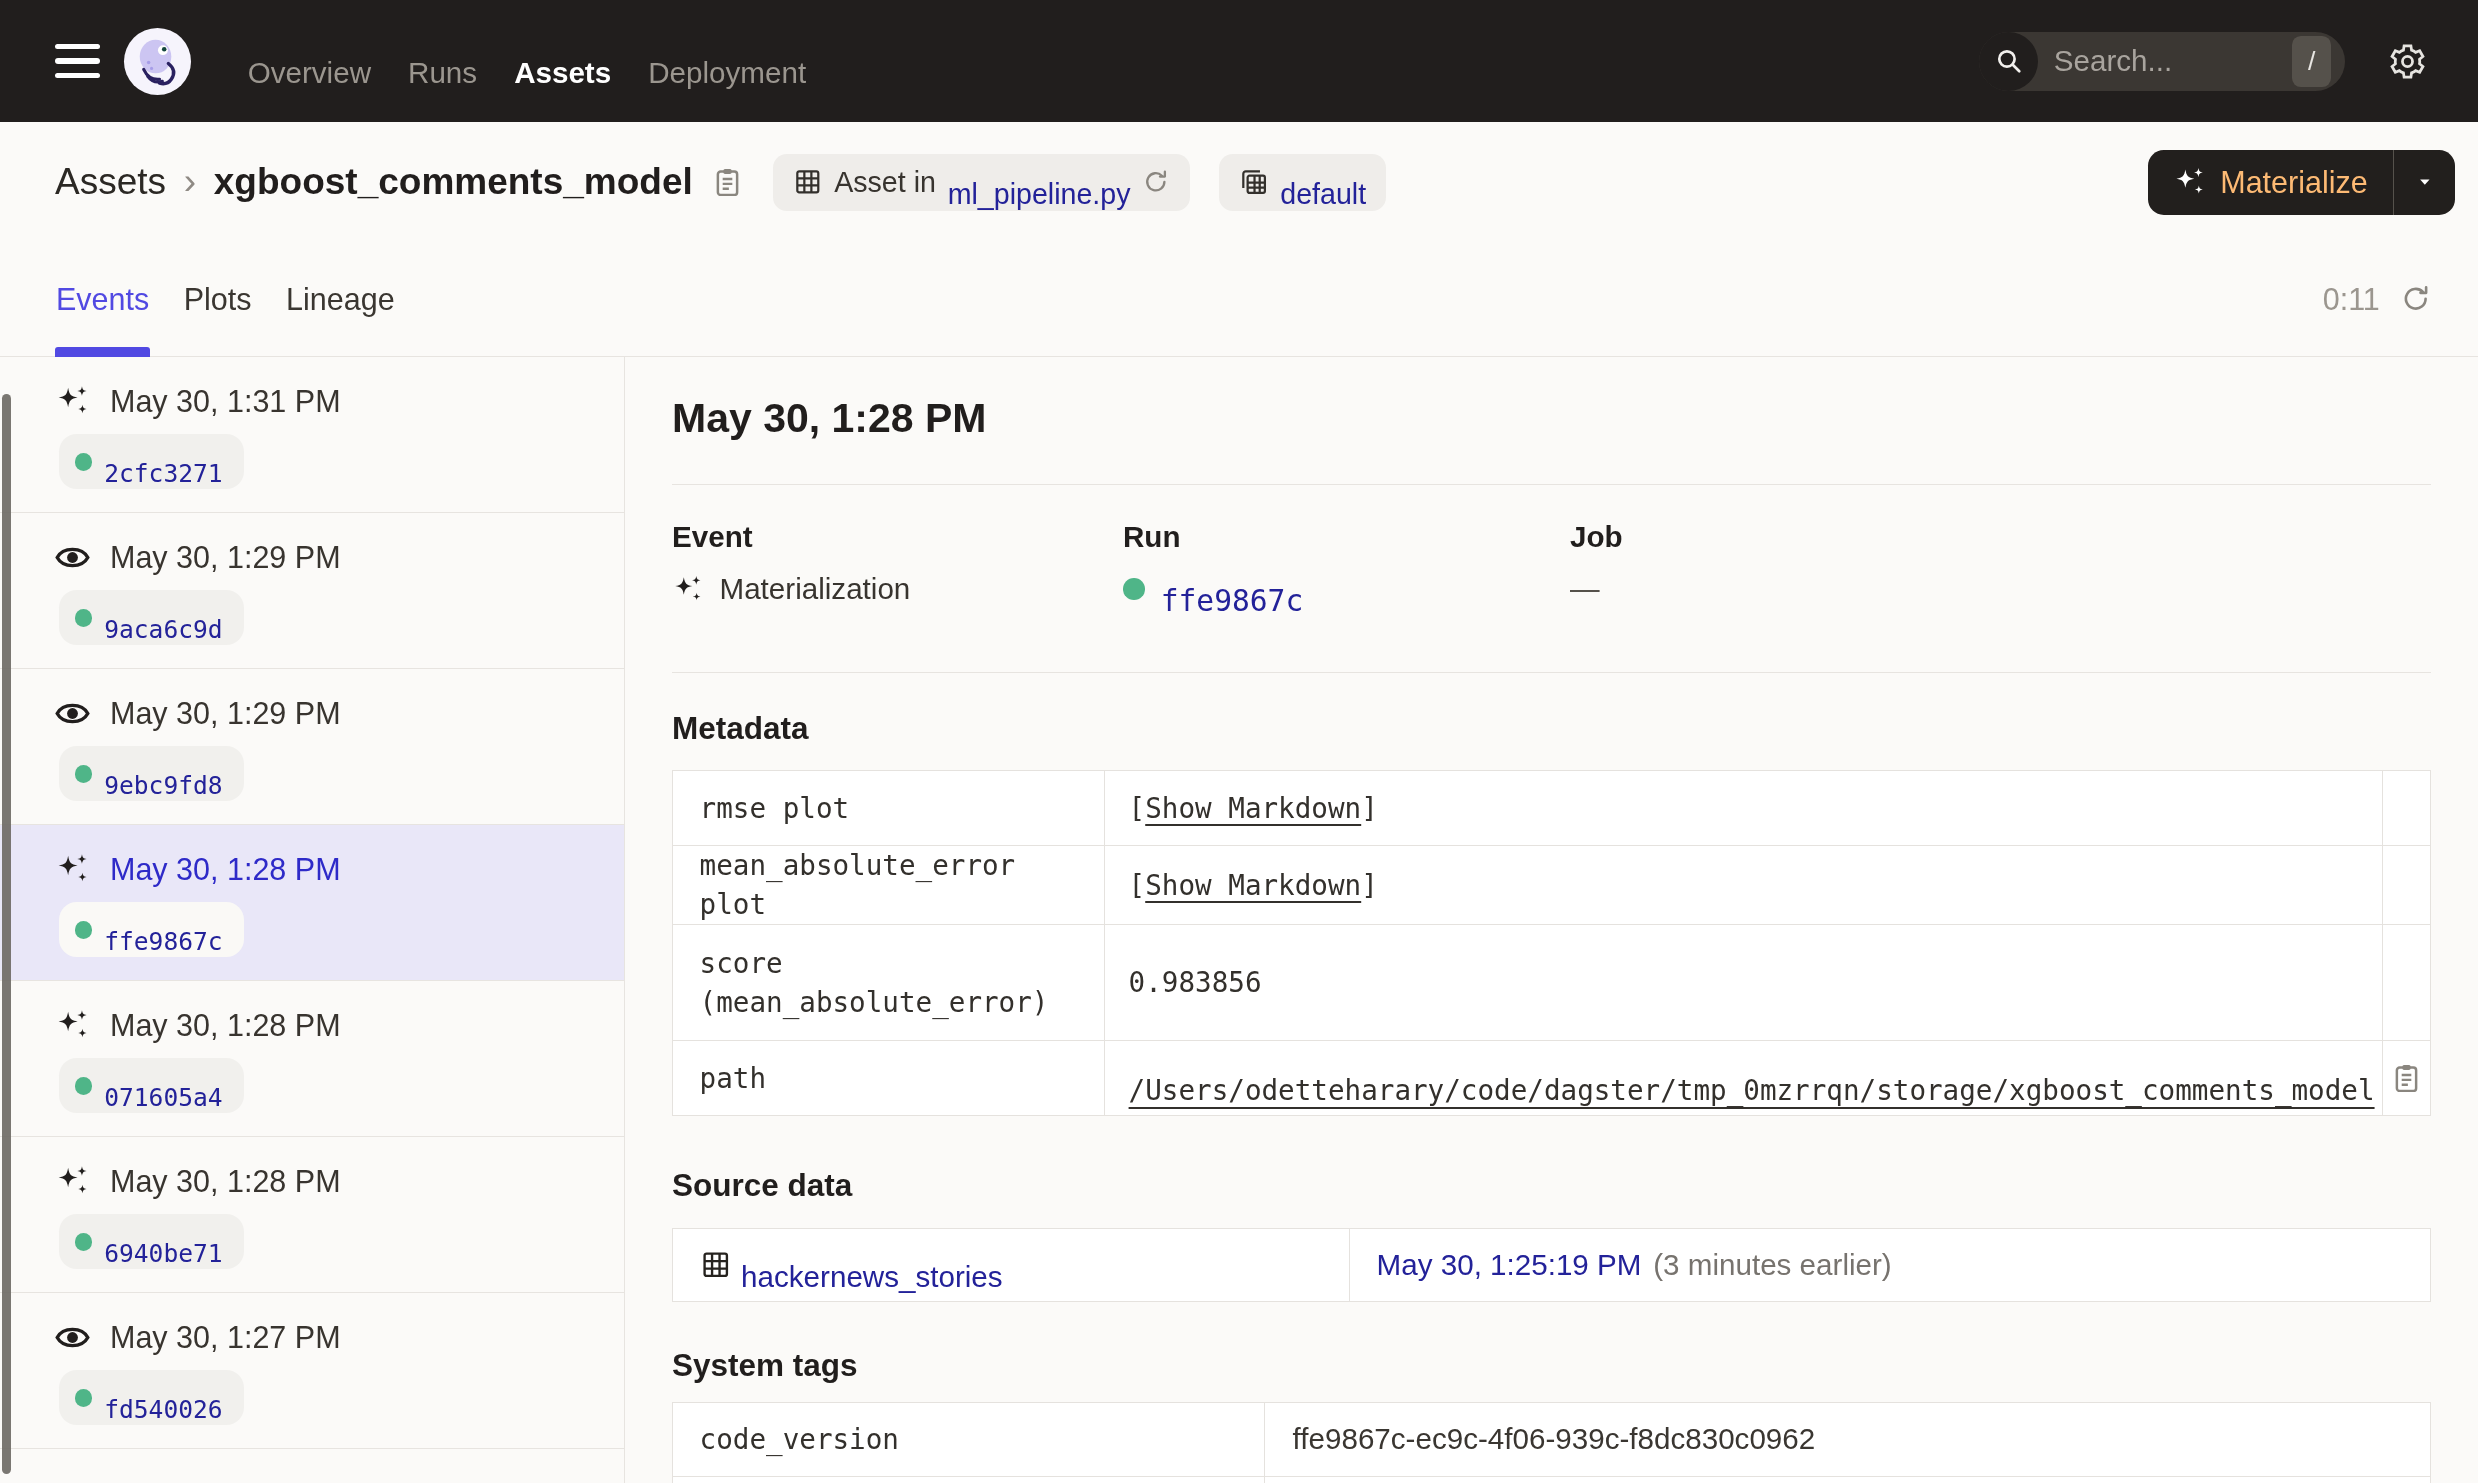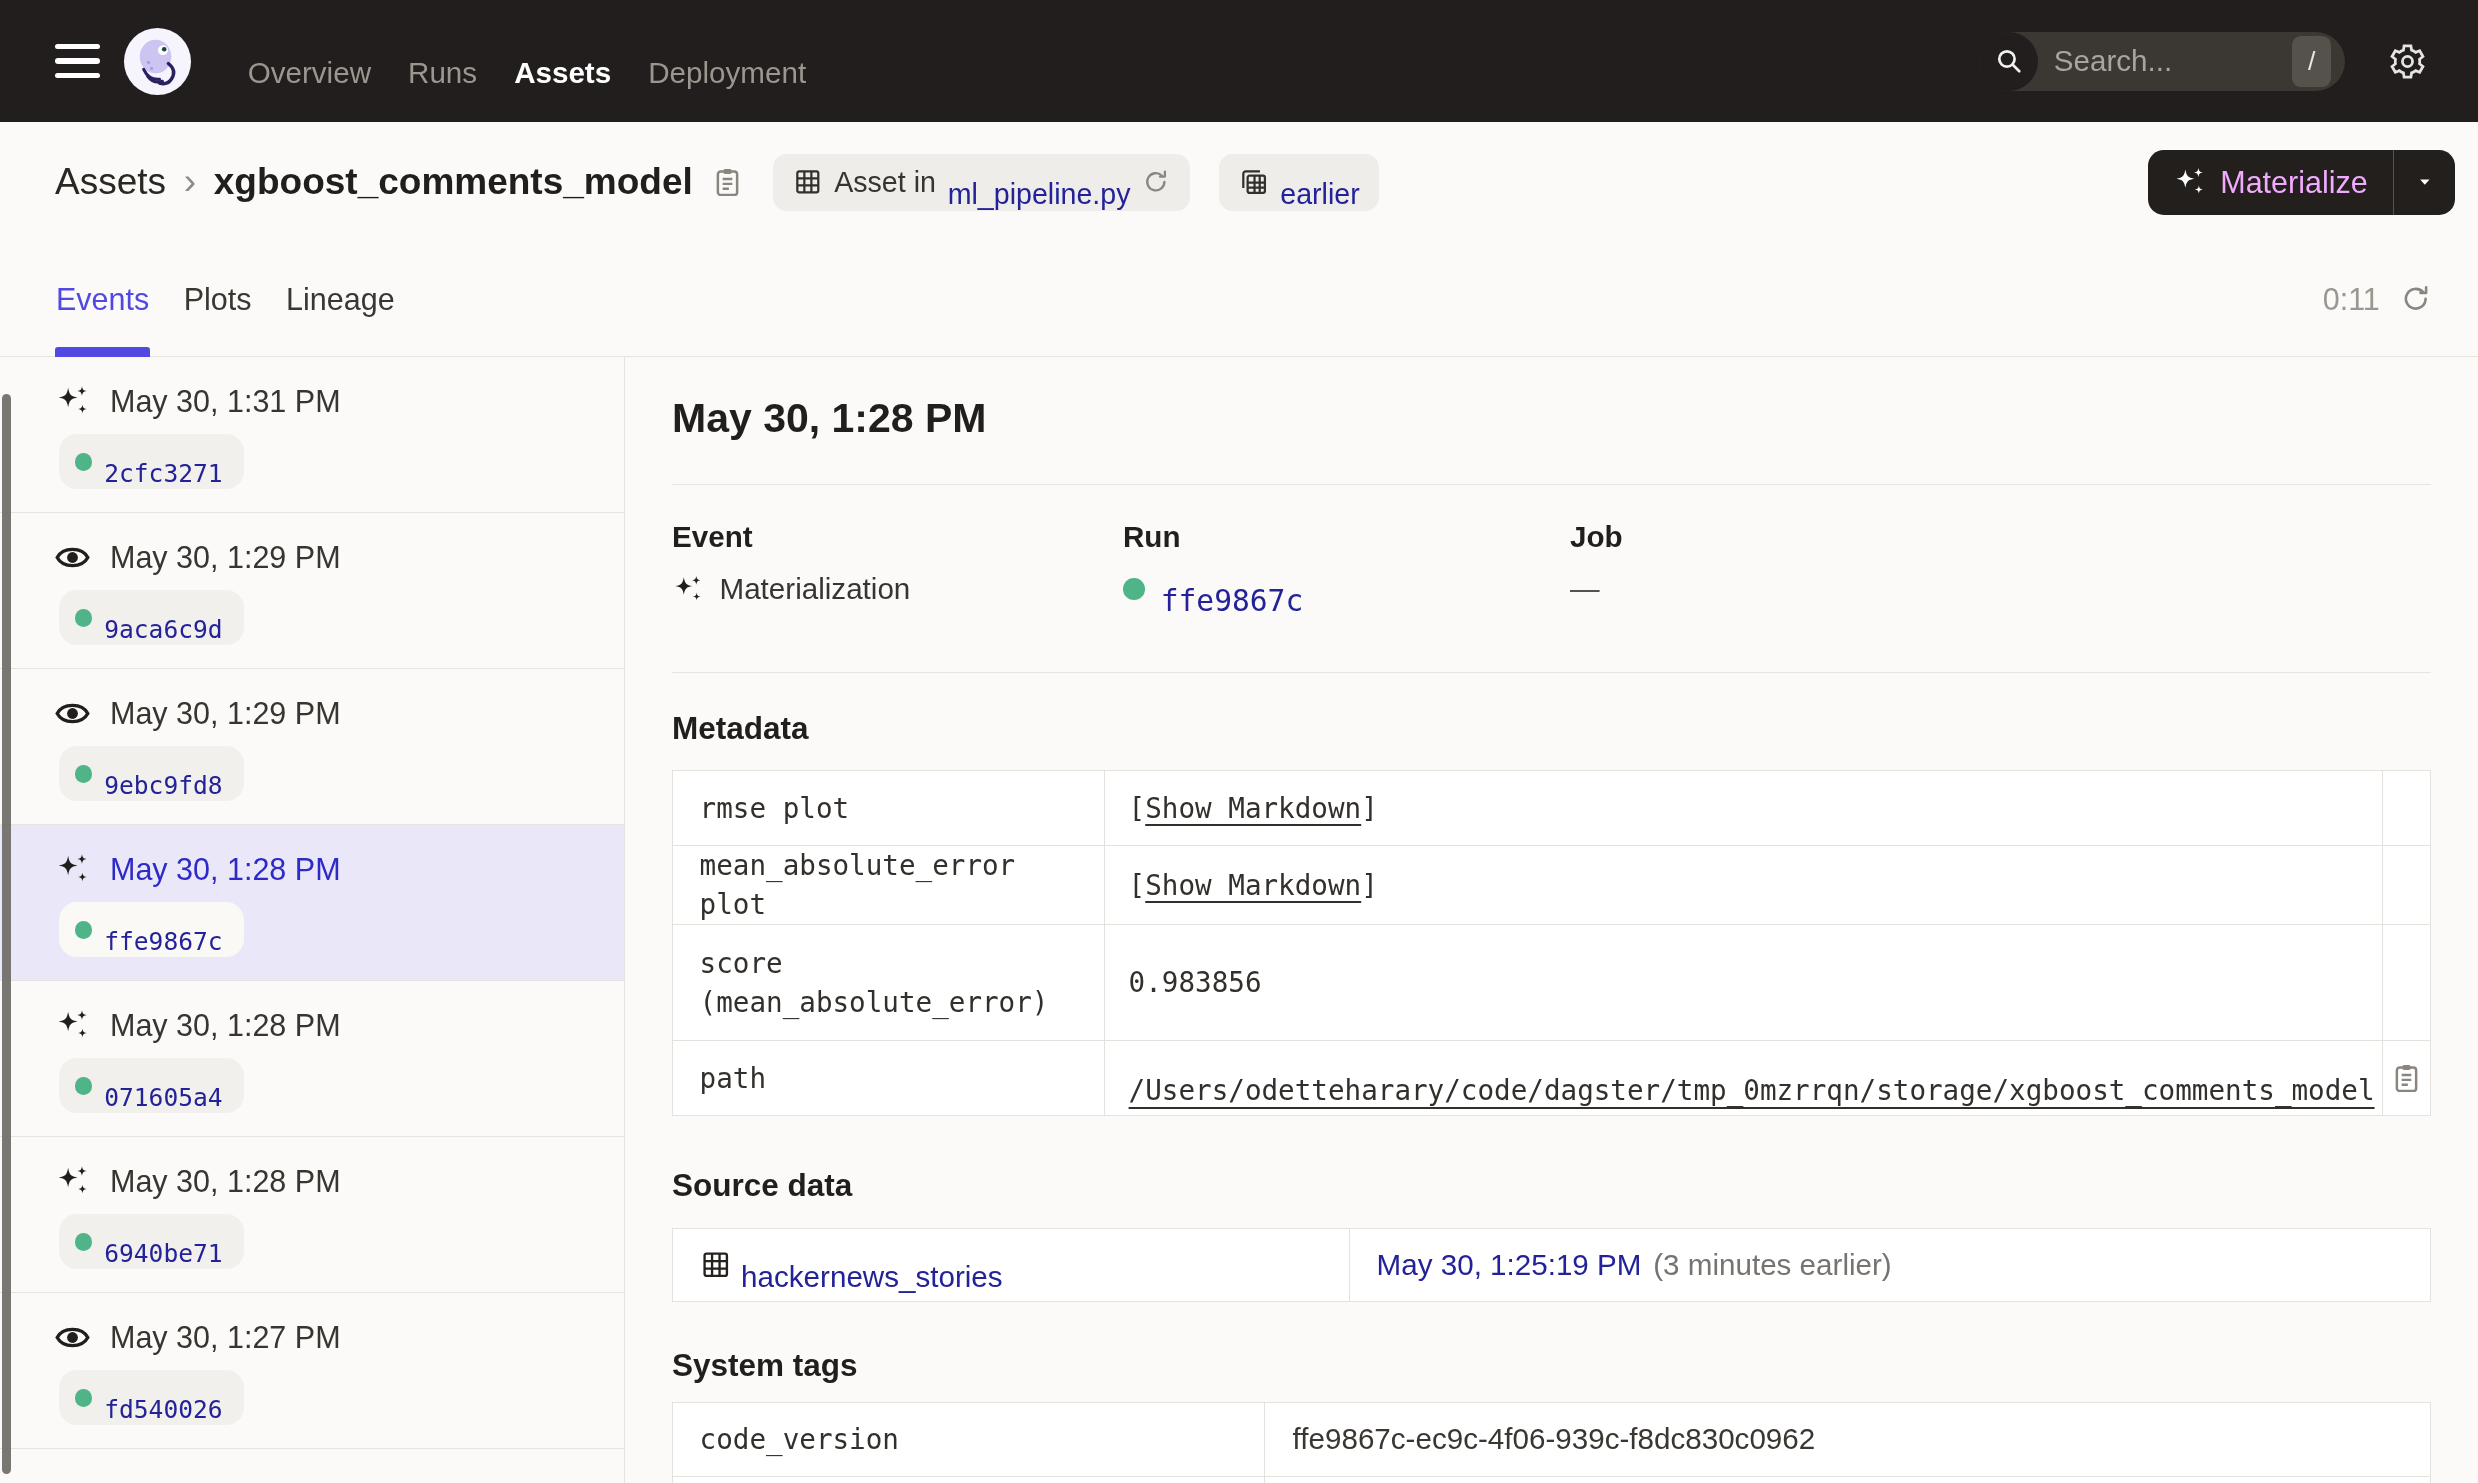--- a/index.html
+++ b/index.html
@@ -51,21 +51,21 @@
   .copy-ic svg{width:33px;height:33px;}
   .crumb-badge{height:57px;border-radius:13.8px;background:var(--badge-bg);
     display:flex;align-items:center;gap:11.8px;padding:0 19.7px;margin-left:29.6px;
     font-size:28.6px;color:var(--body);}
   .crumb-badge .bicon{width:29.6px;height:29.6px;color:#33302C;}
   .crumb-badge .bicon svg{width:29.6px;height:29.6px;}
   .crumb-badge a{color:var(--link);text-decoration:none;}
   .crumb-badge .refresh{width:27.6px;height:27.6px;color:#8A867F;cursor:pointer;}
   .crumb-badge .refresh svg{width:27.6px;height:27.6px;}
   .materialize{margin-left:auto;height:65px;border-radius:15.8px;background:#221F1D;
-    display:flex;align-items:stretch;color:#f0abfc;overflow:hidden;cursor:pointer;}
+    display:flex;align-items:stretch;color:#fdba74;overflow:hidden;cursor:pointer;}
   .mat-main{display:flex;align-items:center;gap:13.8px;padding:0 25.6px;font-size:30.5px;}
   .mat-main .spark{width:33px;height:33px;color:#fff;}
   .mat-main .spark svg{width:33px;height:33px;fill:#fff;}
   .mat-sep{width:1px;background:#56524C;}
   .mat-caret{width:61px;display:flex;align-items:center;justify-content:center;}
   .mat-caret svg{width:21.7px;height:21.7px;fill:#fff;}
 
   
   .tabrow{height:115px;display:flex;align-items:stretch;padding:0 47px 0 55px;
     border-bottom:1px solid var(--border);}
@@ -220,21 +220,21 @@
       </span>
     </div>
     <div class="crumb-badge">
       <span class="bicon">
         <svg viewBox="0 0 24 24" fill="none" stroke="currentColor" stroke-width="1.8">
           <rect x="7" y="7" width="14" height="14" rx="1.5"></rect>
           <path d="M7 12.6h14M12.6 7v14M16.8 7v14M7 16.8h14"></path>
           <path d="M3.5 17V5.5A2 2 0 0 1 5.5 3.5H17"></path>
         </svg>
       </span>
-      <a>earlier</a>
+      <a>default</a>
     </div>
     <div class="materialize">
       <div class="mat-main">
         <span class="spark">
           <svg viewBox="0 0 24 24">
             <path d="M9 2.5C9.9 7.4 10.9 8.4 15.5 9.2 10.9 10 9.9 11 9 15.9 8.1 11 7.1 10 2.5 9.2 7.1 8.4 8.1 7.4 9 2.5Z"></path>
             <path d="M18.5 1.5c.45 2.4.95 2.9 3.2 3.3-2.25.4-2.75.9-3.2 3.3-.45-2.4-.95-2.9-3.2-3.3 2.25-.4 2.75-.9 3.2-3.3Z"></path>
             <path d="M18.8 14.2c.4 2.1.85 2.55 2.85 2.9-2 .35-2.45.8-2.85 2.9-.4-2.1-.85-2.55-2.85-2.9 2-.35 2.45-.8 2.85-2.9Z"></path>
           </svg>
         </span>

